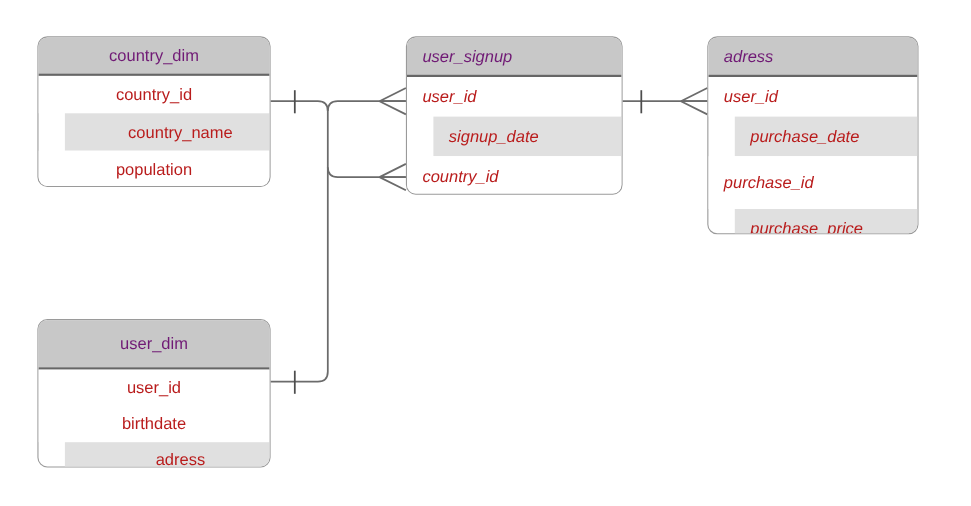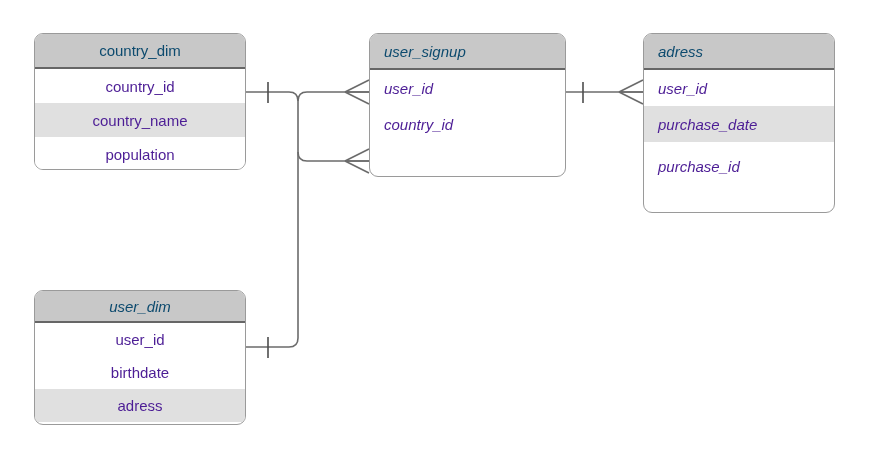--- a/index.html
+++ b/index.html
@@ -23,37 +23,38 @@
     border: 1px solid #9a9a9a;
     border-radius: 9px;
     background: #ffffff;
     overflow: hidden;
     z-index: 3;
   }
   .entity-header {
     box-sizing: border-box;
     background: #c8c8c8;
     border-bottom: 2px solid #666666;
-    color: #0c4a6e;
+    color: #701a75;
     font-size: 15px;
     display: flex;
     align-items: center;
     width: 100%;
   }
   .attr {
     box-sizing: border-box;
-    color: #4c1d95;
+    color: #b91c1c;
     font-size: 15px;
     display: flex;
     align-items: center;
     width: 100%;
     background: #ffffff;
   }
   .attr.shaded {
     background: #e0e0e0;
+    margin-left: 24px;
   }
   
   .align-center .entity-header,
   .align-center .attr {
     justify-content: center;
     text-align: center;
   }
   .align-left .entity-header,
   .align-left .attr {
     justify-content: flex-start;
@@ -124,30 +125,32 @@
   <div class="entity align-center" style="left:34px; top:33px; width:212px; height:137px;">
     <div class="entity-header" style="height:35px;">country_dim</div>
     <div class="attr" style="height:34px;">country_id</div>
     <div class="attr shaded" style="height:34px;">country_name</div>
     <div class="attr" style="height:34px;">population</div>
   </div>
 
   <div class="entity align-left italic" style="left:369px; top:33px; width:197px; height:144px;">
     <div class="entity-header" style="height:36px;">user_signup</div>
     <div class="attr" style="height:36px;">user_id</div>
+    <div class="attr shaded" style="height:36px;">signup_date</div>
     <div class="attr" style="height:36px;">country_id</div>
   </div>
 
   <div class="entity align-left italic" style="left:643px; top:33px; width:192px; height:180px;">
     <div class="entity-header" style="height:36px;">adress</div>
     <div class="attr" style="height:36px;">user_id</div>
     <div class="attr shaded" style="height:36px;">purchase_date</div>
     <div class="attr" style="height:48px;">purchase_id</div>
+    <div class="attr shaded" style="height:36px;">purchase_price</div>
   </div>
 
   <div class="entity align-center" style="left:34px; top:290px; width:212px; height:135px;">
-    <div class="entity-header" style="height:32px;font-style:italic;">user_dim</div>
+    <div class="entity-header" style="height:45px;">user_dim</div>
     <div class="attr" style="height:33px;">user_id</div>
     <div class="attr" style="height:33px;">birthdate</div>
     <div class="attr shaded" style="height:33px;">adress</div>
   </div>
 
 </div>
 
 </body></html>

